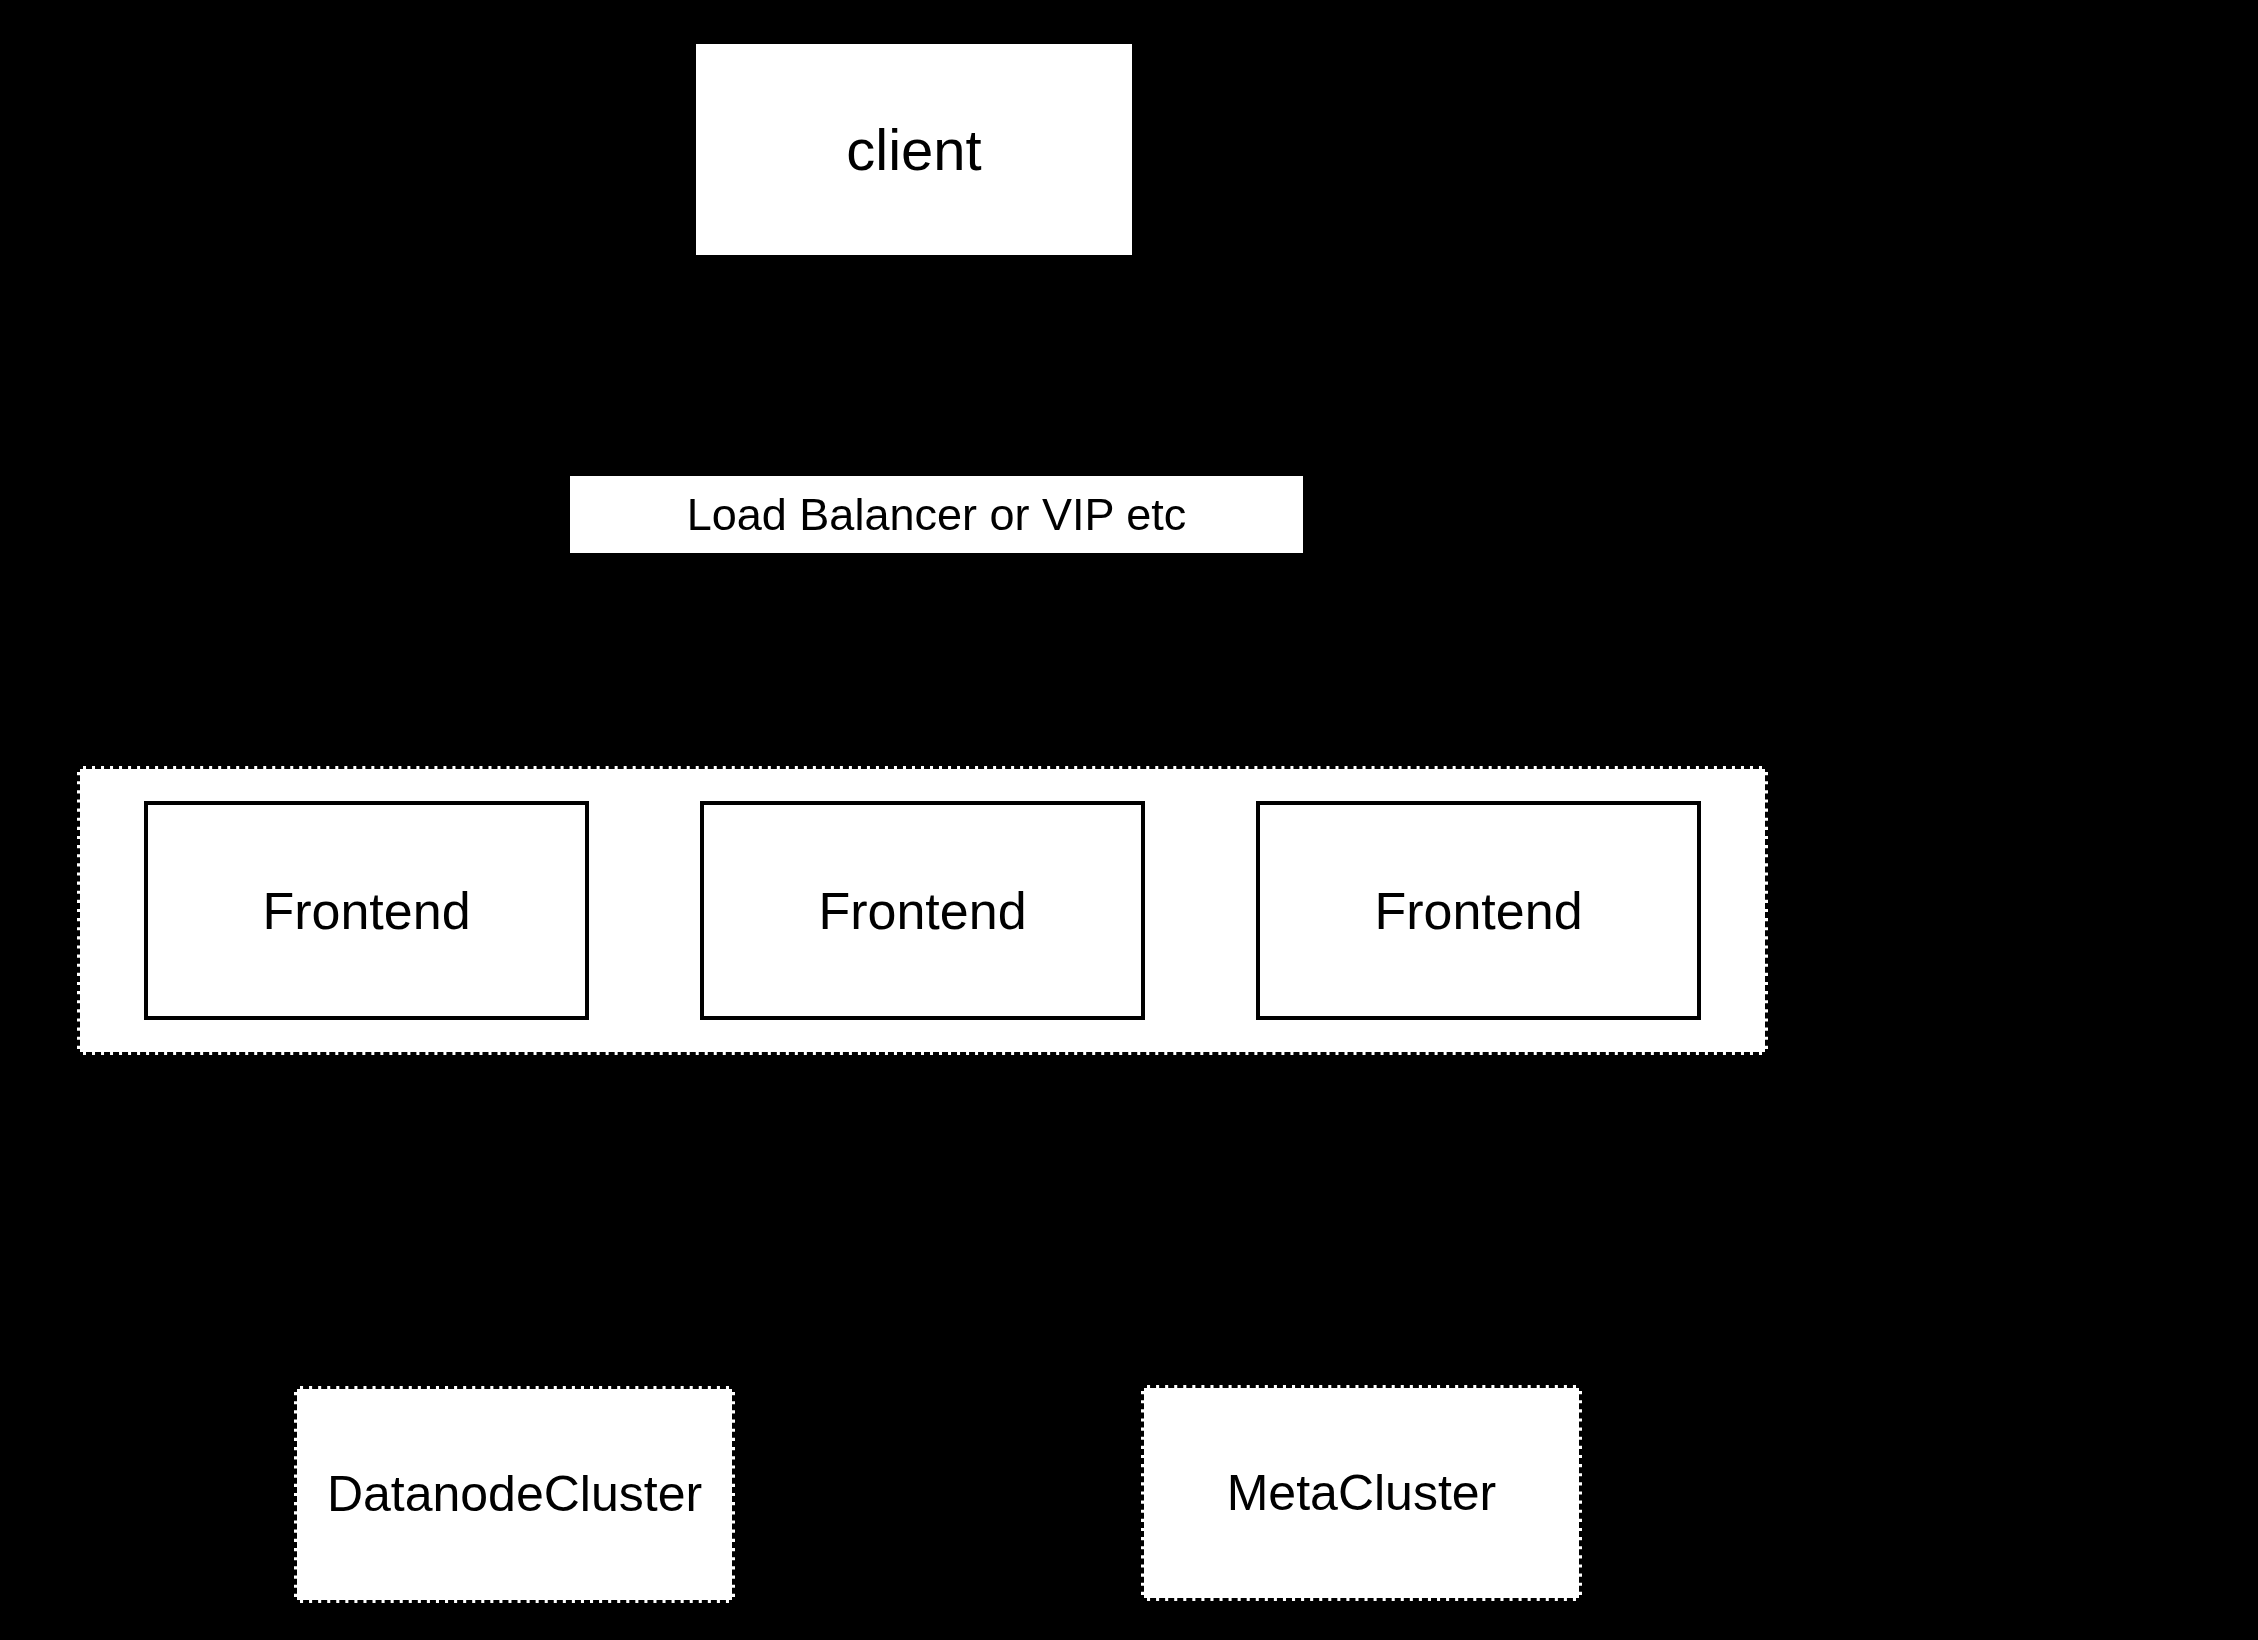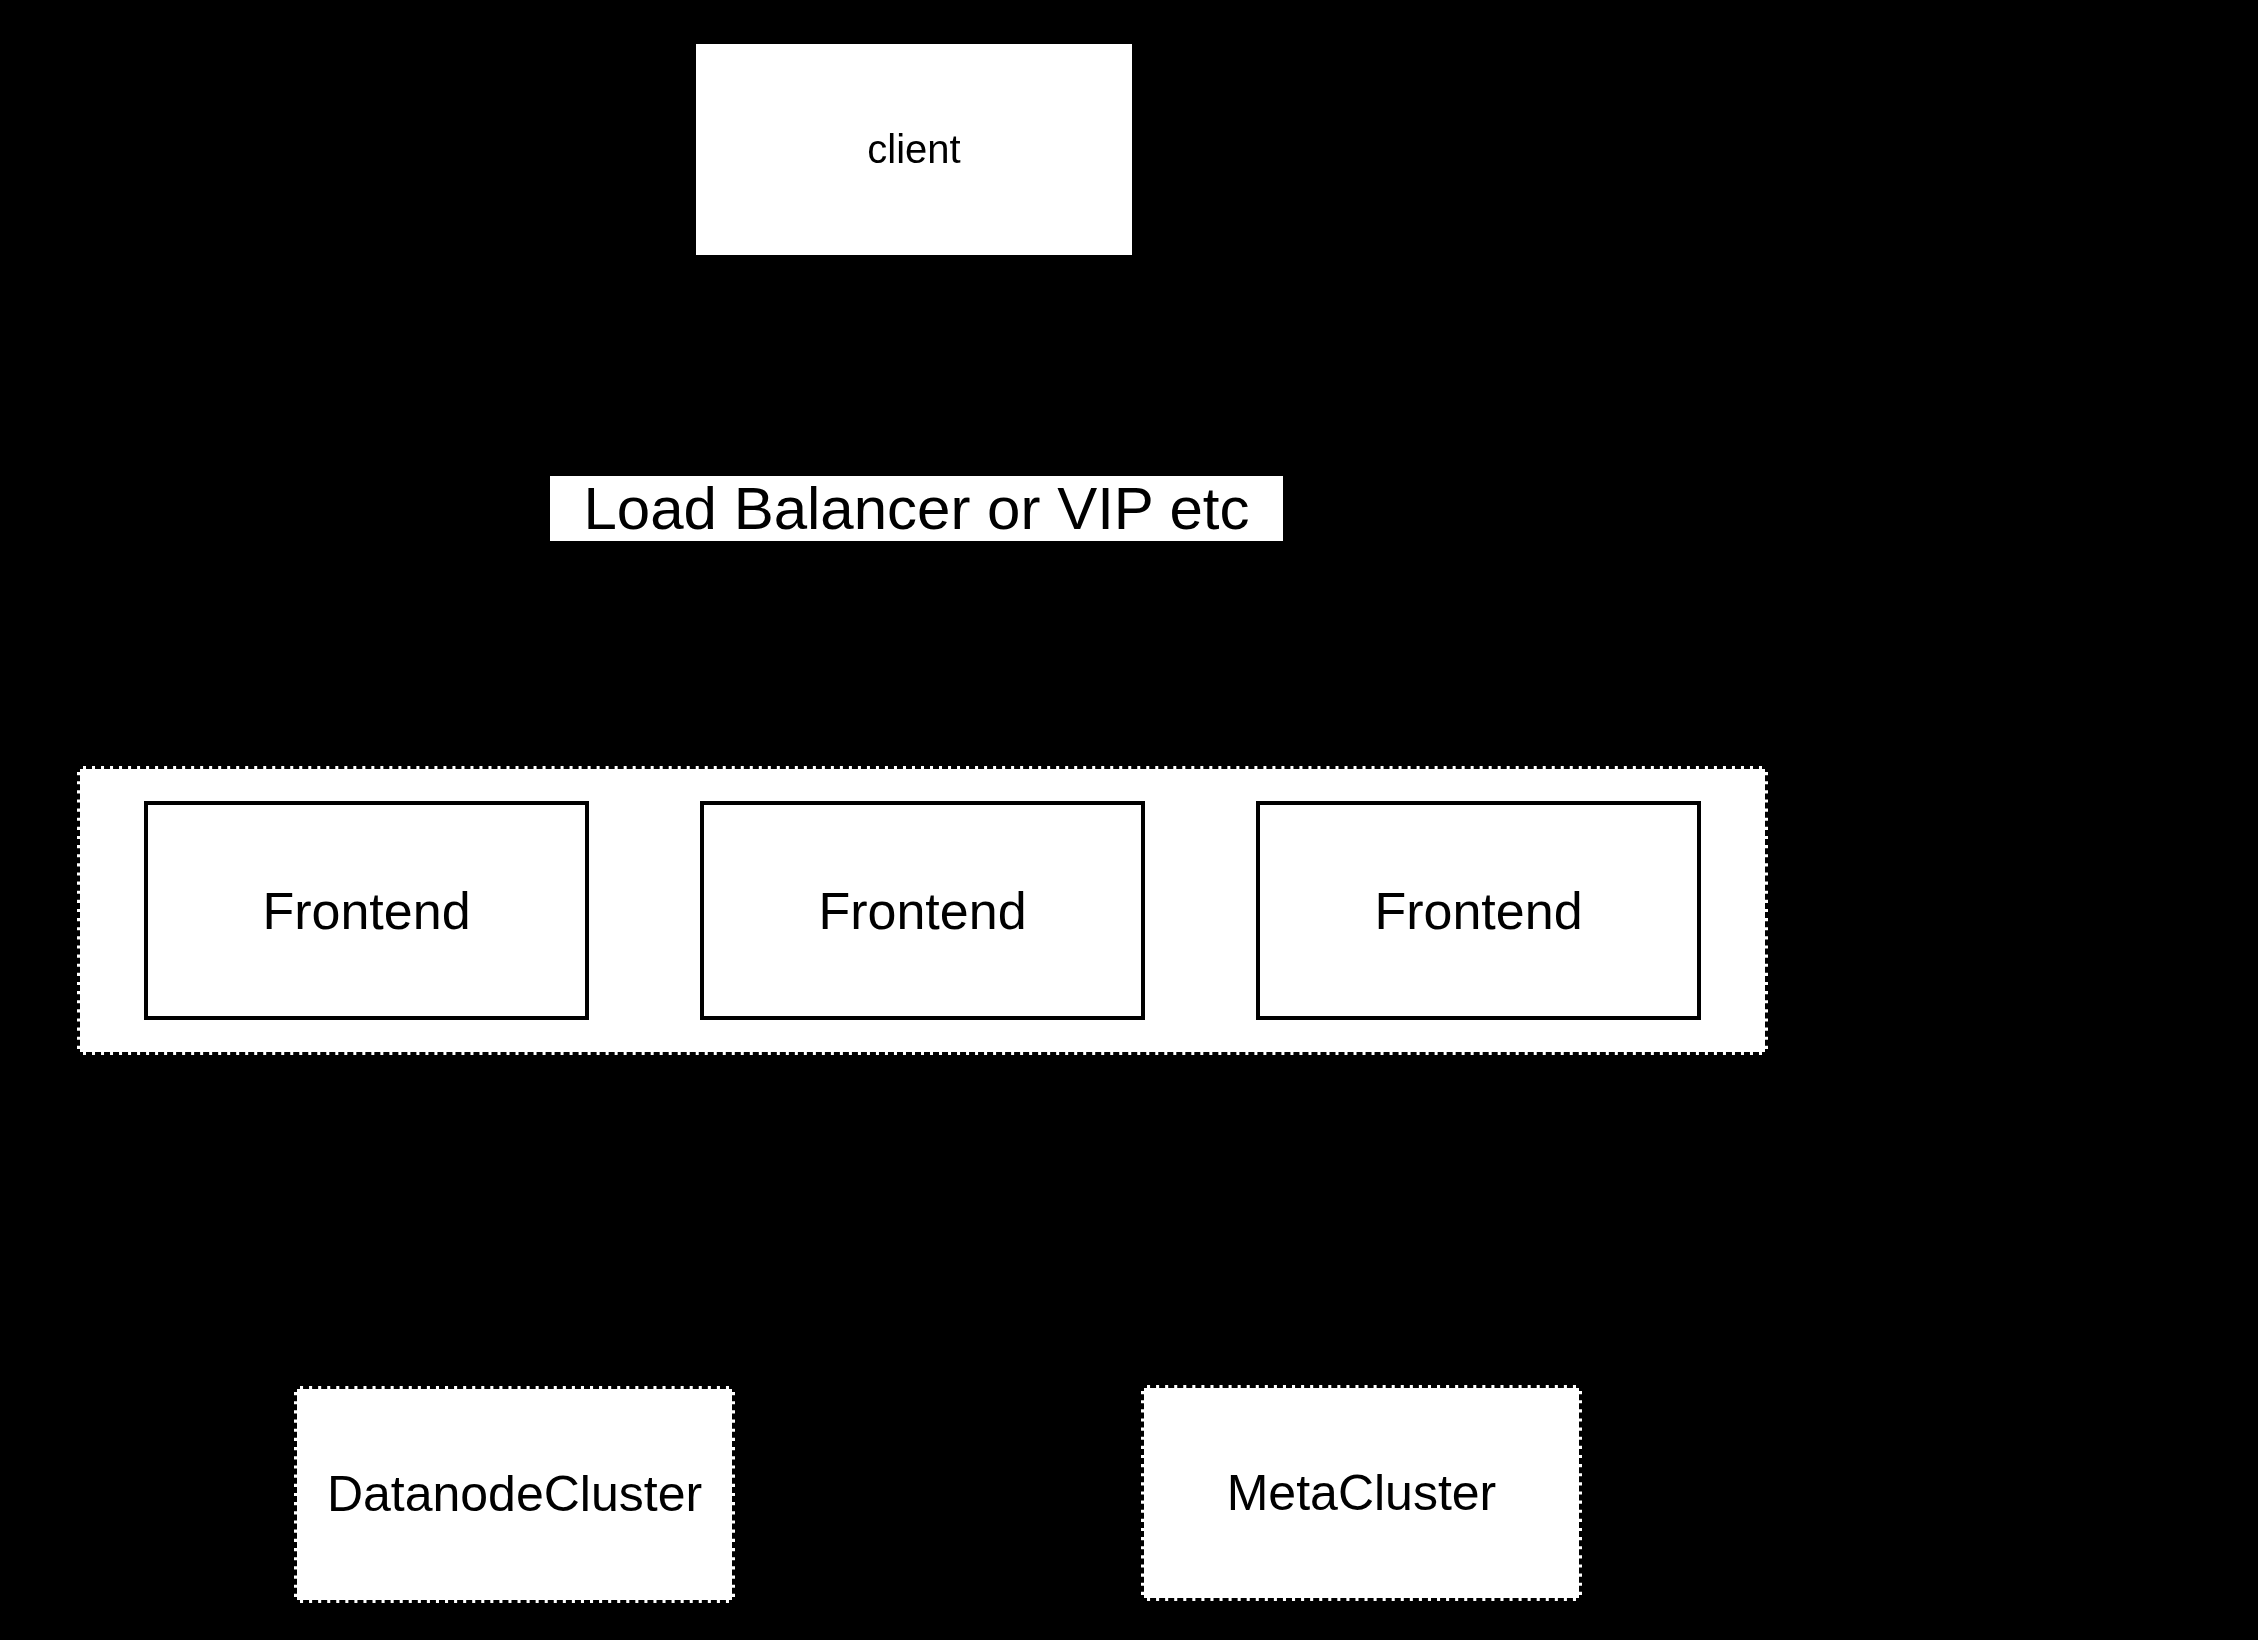--- a/index.html
+++ b/index.html
@@ -21,26 +21,26 @@
     color: var(--node-text, #000000);
     display: flex;
     align-items: center;
     justify-content: center;
     text-align: center;
     box-sizing: border-box;
   }
   .node-client {
     left: 696px; top: 44px;
     width: 436px; height: 211px;
-    font-size: 40px;
+    font-size: 58px;
   }
   .node-lb {
-    left: 550px; top: 476px;
-    width: 733px; height: 65px;
-    font-size: 60px;
+    left: 570px; top: 476px;
+    width: 733px; height: 77px;
+    font-size: 45px;
   }
   .frontend-group {
     position: absolute;
     left: 77px; top: 766px;
     width: 1691px; height: 289px;
     background: var(--node-fill, #ffffff);
     border: 3.6px dashed var(--line, #000000);
     box-sizing: border-box;
     display: flex;
     align-items: center;

